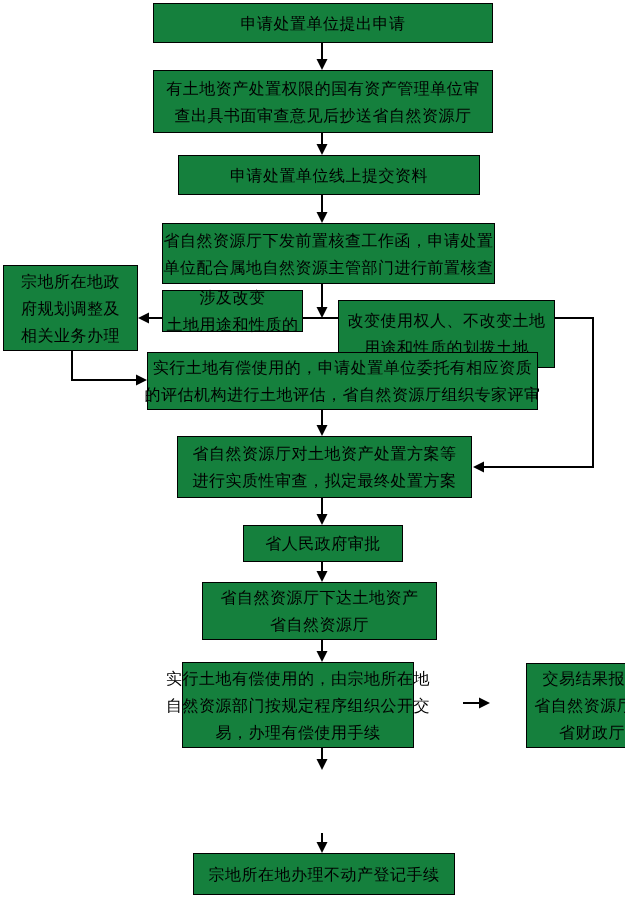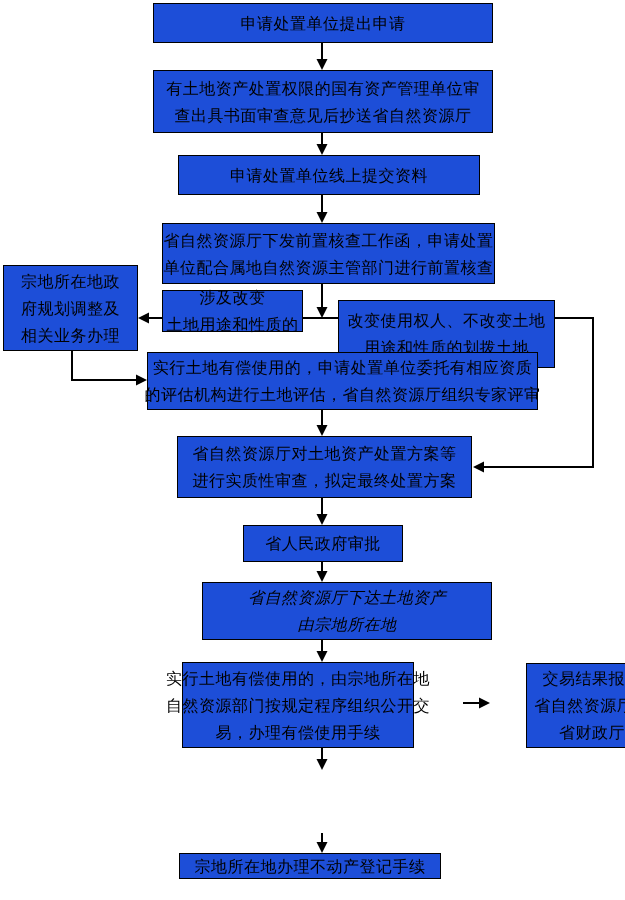--- a/index.html
+++ b/index.html
@@ -21,21 +21,21 @@
     left: 0;
     top: 0;
     width: 625px;
     height: 900px;
     pointer-events: none;
   }
   .node {
     position: absolute;
     box-sizing: border-box;
     border: 1.6px solid #000000;
-    background: #1d4ed8;
+    background: #15803d;
     display: flex;
     flex-direction: column;
     align-items: center;
     justify-content: center;
     text-align: center;
     font-size: 16px;
     line-height: 27px;
     letter-spacing: 0.5px;
   }
   .node .ln {
@@ -137,35 +137,35 @@
 
   <div class="node" style="left:177px; top:436px; width:295px; height:62px;">
     <div class="ln">省自然资源厅对土地资产处置方案等</div>
     <div class="ln">进行实质性审查，拟定最终处置方案</div>
   </div>
 
   <div class="node" style="left:243px; top:525px; width:160px; height:37px;">
     <div class="ln">省人民政府审批</div>
   </div>
 
-  <div class="node" style="left:202px; top:582px; width:290px; height:58px;font-style:italic;">
+  <div class="node" style="left:202px; top:582px; width:235px; height:58px;">
     <div class="ln">省自然资源厅下达土地资产</div>
-    <div class="ln">由宗地所在地</div>
+    <div class="ln">省自然资源厅</div>
   </div>
 
   <div class="node" style="left:182px; top:662px; width:232px; height:86px;">
     <div class="ln">实行土地有偿使用的，由宗地所在地</div>
     <div class="ln">自然资源部门按规定程序组织公开交</div>
     <div class="ln">易，办理有偿使用手续</div>
   </div>
 
   <div class="node" style="left:490px; top:663px; width:132px; height:85px;margin-left:36px;">
     <div class="ln">交易结果报送</div>
     <div class="ln">省自然资源厅、</div>
     <div class="ln">省财政厅</div>
   </div>
 
 
-  <div class="node" style="left:179px; top:853px; width:262px; height:26px;">
+  <div class="node" style="left:193px; top:853px; width:262px; height:42px;">
     <div class="ln">宗地所在地办理不动产登记手续</div>
   </div>
 
 </div>
 
 </body></html>

